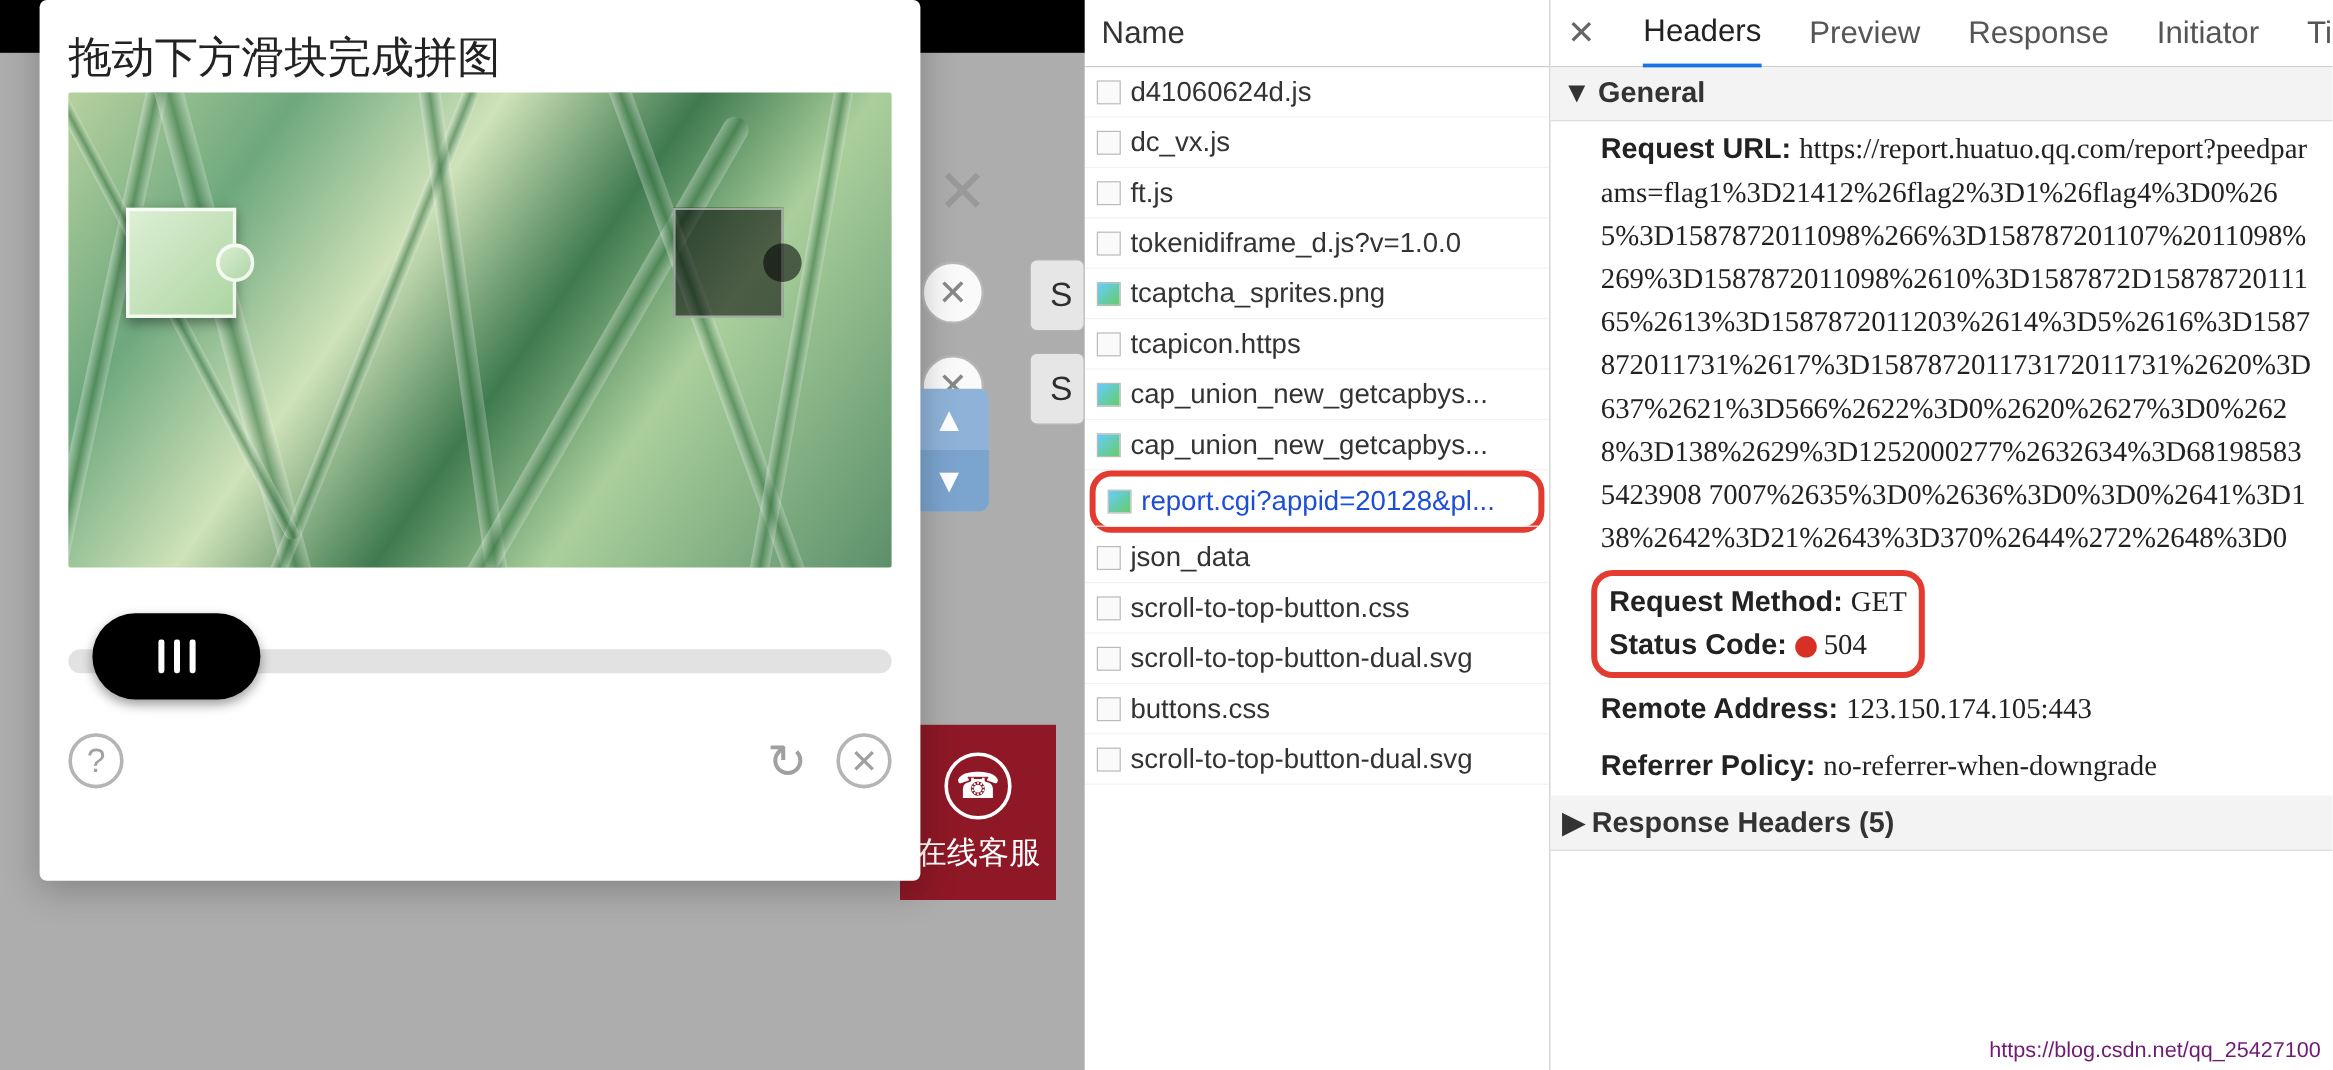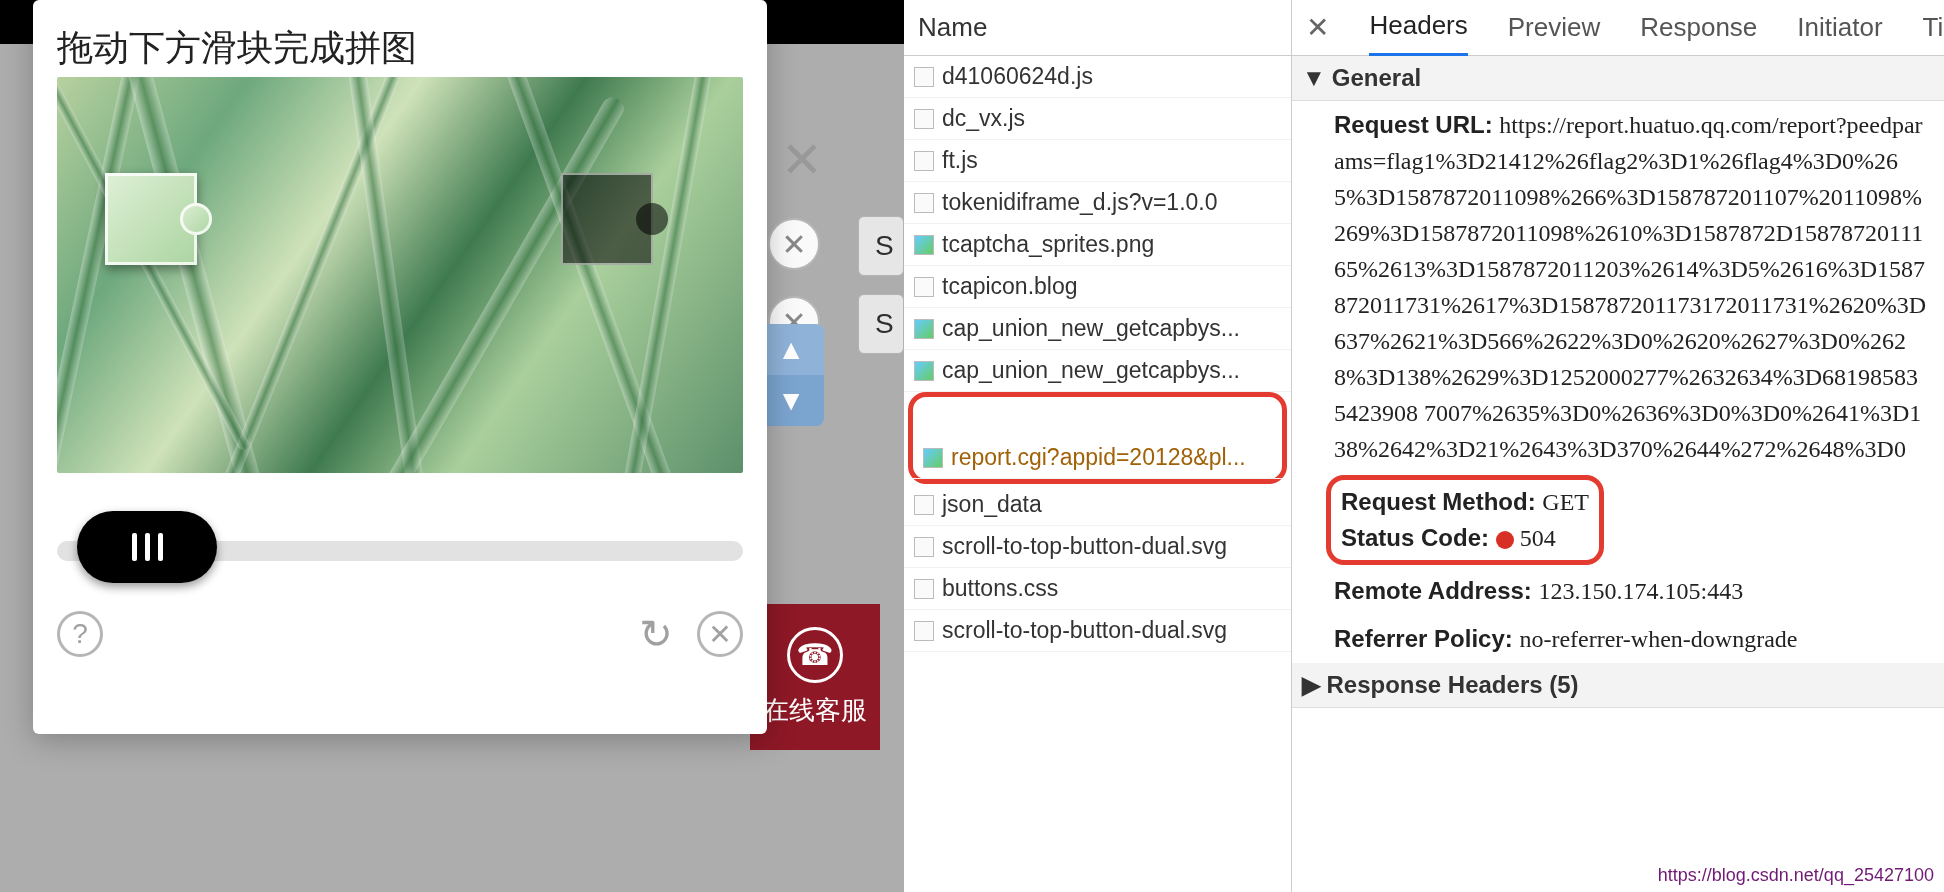--- a/index.html
+++ b/index.html
@@ -291,21 +291,21 @@
     padding: 0 10px;
     font-size: 23px;
     color: #333;
     gap: 8px;
     border-bottom: 1px solid #f2f2f2;
     white-space: nowrap;
     overflow: hidden;
     text-overflow: ellipsis;
     cursor: pointer;
   }
-  .name-row.selected { color: #a16207; margin-top: 40px; }
+  .name-row.selected { color: #1d4ed8; }
   .res-icon {
     width: 20px; height: 20px;
     border: 1px solid #bbb;
     background: #fafafa;
     flex-shrink: 0;
     font-size: 12px;
     display:flex;align-items:center;justify-content:center;
   }
   .res-icon.img { background:linear-gradient(135deg,#6cf,#6c6);}
 
@@ -475,39 +475,43 @@
           <div class="name-row">
             <span class="res-icon"></span>
             <span>tokenidiframe_d.js?v=1.0.0</span>
           </div>
           <div class="name-row">
             <span class="res-icon img"></span>
             <span>tcaptcha_sprites.png</span>
           </div>
           <div class="name-row">
             <span class="res-icon"></span>
-            <span>tcapicon.blog</span>
+            <span>tcapicon.https</span>
           </div>
           <div class="name-row">
             <span class="res-icon img"></span>
             <span>cap_union_new_getcapbys...</span>
           </div>
           <div class="name-row">
             <span class="res-icon img"></span>
             <span>cap_union_new_getcapbys...</span>
           </div>
           <div class="red-box name-row-wrapper" style="margin: 0px 4px;">
             <div class="name-row selected">
               <span class="res-icon img"></span>
               <span>report.cgi?appid=20128&amp;pl...</span>
             </div>
           </div>
           <div class="name-row">
             <span class="res-icon"></span>
             <span>json_data</span>
+          </div>
+          <div class="name-row">
+            <span class="res-icon"></span>
+            <span>scroll-to-top-button.css</span>
           </div>
           <div class="name-row">
             <span class="res-icon"></span>
             <span>scroll-to-top-button-dual.svg</span>
           </div>
           <div class="name-row">
             <span class="res-icon"></span>
             <span>buttons.css</span>
           </div>
           <div class="name-row">

